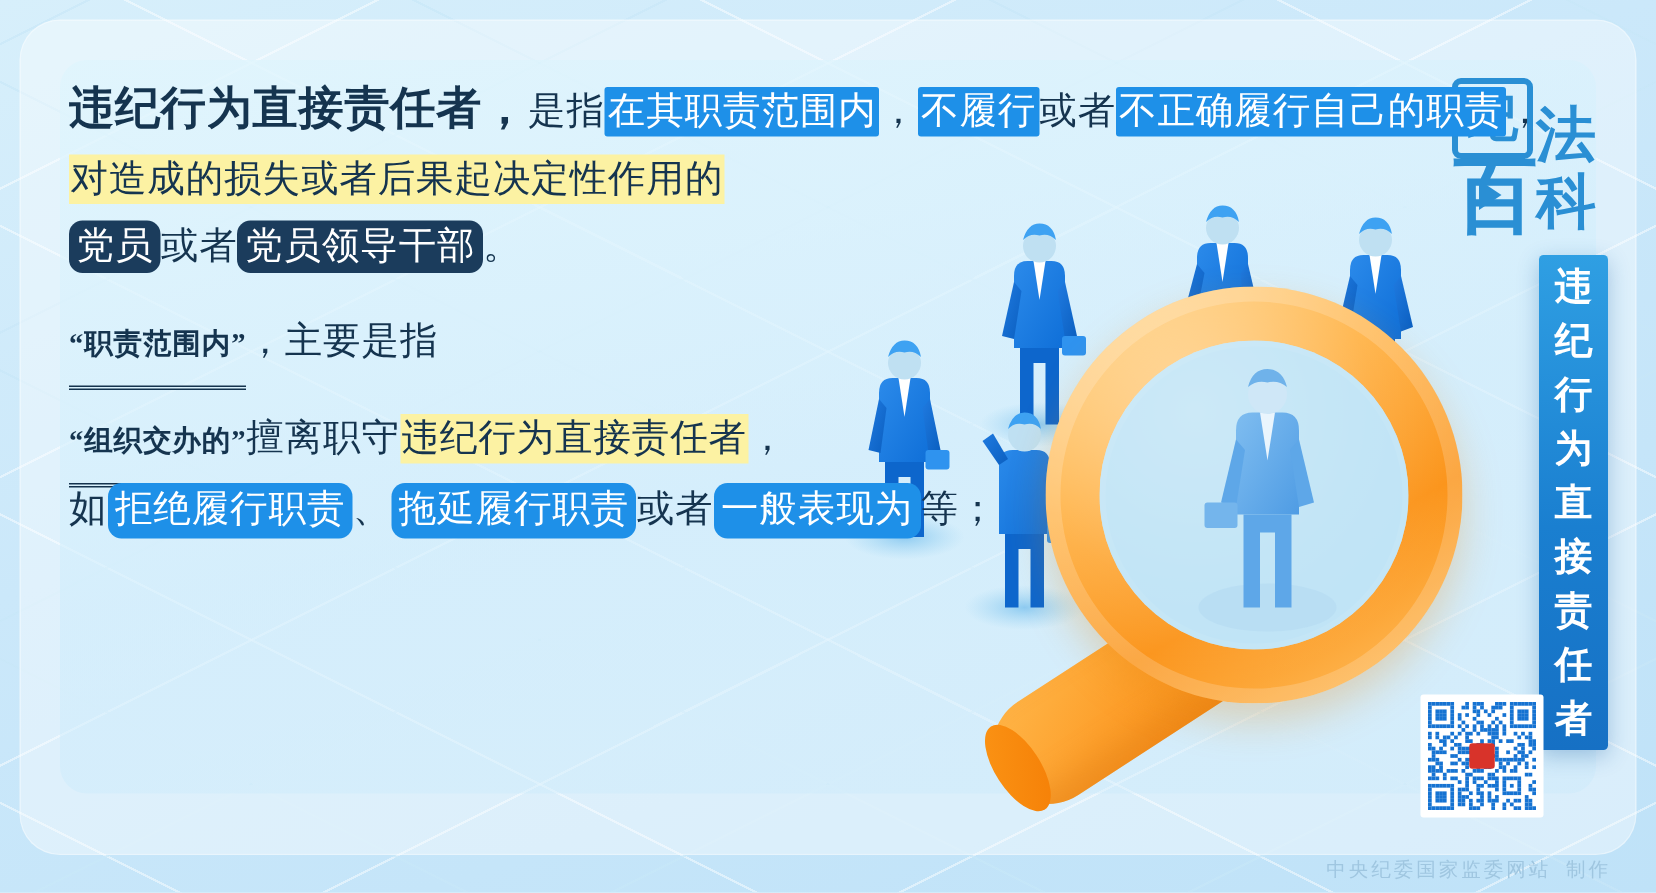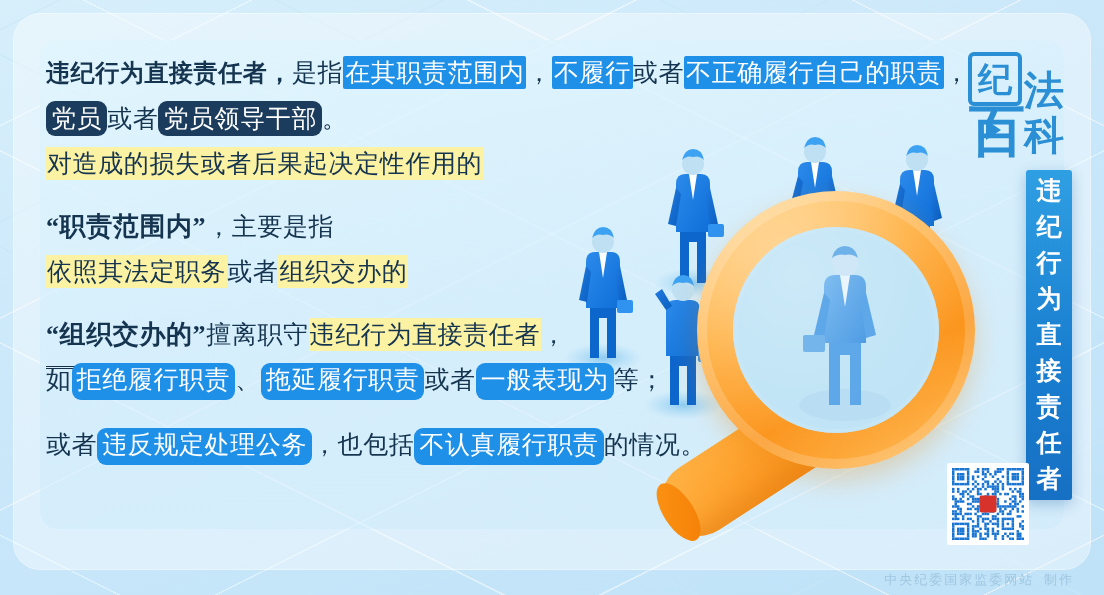--- a/index.html
+++ b/index.html
@@ -129,23 +129,23 @@
   
   #text-block{
     position:absolute; left:46px; top:50px; width:620px;
     color:#15344f;
   }
   .para{ margin-bottom:18px; }
   .line{
     font-size:25px; line-height:45px; white-space:nowrap;
     letter-spacing:.6px;
   }
-  .lead{ font-weight:bold; font-size:24px; }
+  .lead{ font-weight:bold; font-size:30px; }
   .term{
-    font-weight:bold; font-size:26px;
+    font-weight:bold; font-size:19px;
     border-bottom:3px double #14324d; padding-bottom:17px;
   }
   .hl-blue{
     background:#1e90e8; color:#ffffff; padding:3px 2px; border-radius:2px;
   }
   .hl-navy{
     background:#1b3c5c; color:#ffffff; padding:4px 5px; border-radius:9px;
   }
   .hl-blue-r{
     background:#1e90e8; color:#ffffff; padding:4px 5px; border-radius:9px;font-family:Liberation Mono, monospace;
@@ -697,30 +697,28 @@
             <rect x="28" y="28" width="1" height="1"></rect>
           </g>
       </svg>
       <div class="qr-logo"></div>
     </div>
   </div>
 
   <div id="text-block">
       <div class="para">
         <div class="line"><span class="lead">违纪行为直接责任者，</span><span>是指</span><span class="hl-blue">在其职责范围内</span><span>，</span><span class="hl-blue">不履行</span><span>或者</span><span class="hl-blue">不正确履行自己的职责</span><span>，</span></div>
+        <div class="line"><span class="hl-yellow">对造成的损失或者后果起决定性作用的</span></div>
         <div class="line"><span class="hl-navy">党员</span><span>或者</span><span class="hl-navy">党员领导干部</span><span>。</span></div>
-        <div class="line"><span class="hl-yellow">对造成的损失或者后果起决定性作用的</span></div>
       </div>
       <div class="para">
         <div class="line"><span class="term">“职责范围内”</span><span>，主要是指</span></div>
-        <div class="line"><span class="hl-yellow">依照其法定职务</span><span>或者</span><span class="hl-yellow">组织交办的</span></div>
       </div>
       <div class="para">
         <div class="line"><span class="term">“组织交办的”</span><span>擅离职守</span><span class="hl-yellow">违纪行为直接责任者</span><span>，</span></div>
         <div class="line"><span>如</span><span class="hl-blue-r">拒绝履行职责</span><span>、</span><span class="hl-blue-r">拖延履行职责</span><span>或者</span><span class="hl-blue-r">一般表现为</span><span>等；</span></div>
       </div>
       <div class="para">
-        <div class="line"><span>或者</span><span class="hl-blue-r">违反规定处理公务</span><span>，也包括</span><span class="hl-blue-r">不认真履行职责</span><span>的情况。</span></div>
       </div>
     </div>
 
   <div id="footer">中央纪委国家监委网站 制作</div>
 </div>
 
 </body></html>

